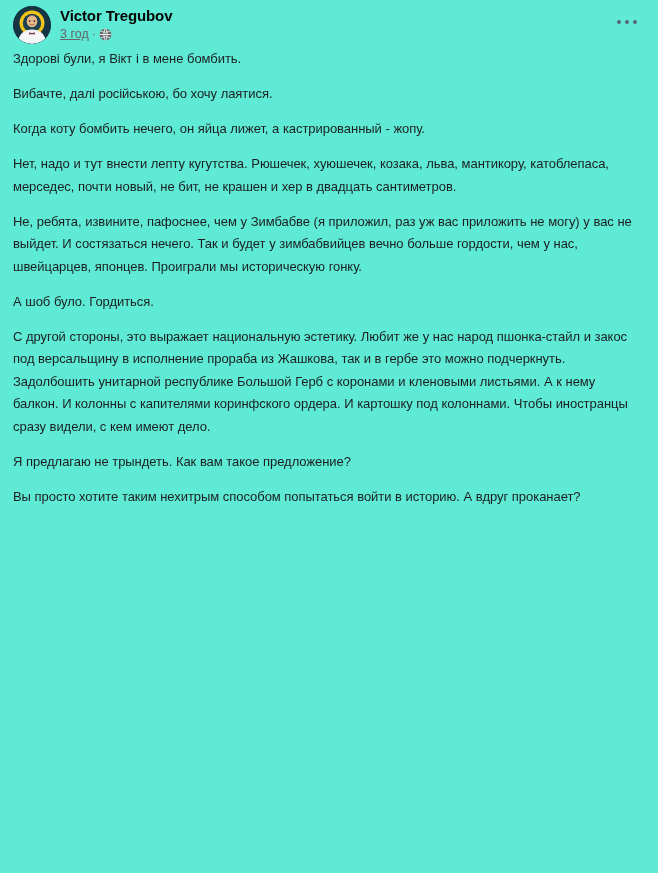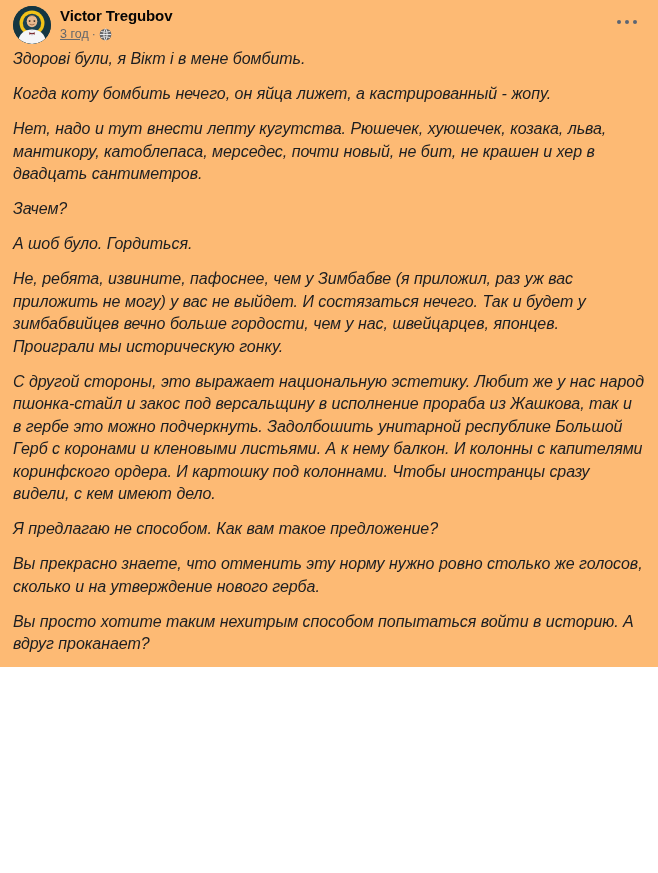--- a/index.html
+++ b/index.html
@@ -12,22 +12,22 @@
   }
 
   body {
     font-family: "Liberation Sans", sans-serif;
     color: #1c1e21;
     -webkit-font-smoothing: antialiased;
   }
 
   .post {
     width: 658px;
-    height: 667px;
-    background: #fdba74;
+    height: 873px;
+    background: #5eead4;
     position: relative;
   }
 
   
   .post-header {
     display: flex;
     align-items: flex-start;
     padding: 5px 12px 0 13px;
     height: 46px;
     position: relative;
@@ -108,27 +108,26 @@
     background: #5b6573;
   }
 
   
   .post-body {
     padding: 0 14px 0 13px;
     margin-top: 2px;
   }
 
   .post-body p {
-    font-size: 16px;
+    font-size: 13px;
     line-height: 22.5px;
     color: #1c1e21;
     margin: 0 0 12.5px 0;
     letter-spacing: -0.05px;
     word-spacing: 0.1px;
-    font-style: italic;
   }
 
   .post-body p:last-child { margin-bottom: 0; }
 </style>
 </head>
 <body>
 
 <div class="post">
 
   <div class="post-header">
@@ -178,25 +177,24 @@
 
     <div class="menu-button">
       <span class="dot"></span>
       <span class="dot"></span>
       <span class="dot"></span>
     </div>
   </div>
 
   <div class="post-body">
     <p>Здорові були, я Вікт і в мене бомбить.</p>
+    <p>Вибачте, далі російською, бо хочу лаятися.</p>
     <p>Когда коту бомбить нечего, он яйца лижет, а кастрированный - жопу.</p>
     <p>Нет, надо и тут внести лепту кугутства. Рюшечек, хуюшечек, козака, льва, мантикору, катоблепаса, мерседес, почти новый, не бит, не крашен и хер в двадцать сантиметров.</p>
-    <p>Зачем?</p>
+    <p>Не, ребята, извините, пафоснее, чем у Зимбабве (я приложил, раз уж вас приложить не могу) у вас не выйдет. И состязаться нечего. Так и будет у зимбабвийцев вечно больше гордости, чем у нас, швейцарцев, японцев. Проиграли мы историческую гонку.</p>
     <p>А шоб було. Гордиться.</p>
-    <p>Не, ребята, извините, пафоснее, чем у Зимбабве (я приложил, раз уж вас приложить не могу) у вас не выйдет. И состязаться нечего. Так и будет у зимбабвийцев вечно больше гордости, чем у нас, швейцарцев, японцев. Проиграли мы историческую гонку.</p>
     <p>С другой стороны, это выражает национальную эстетику. Любит же у нас народ пшонка-стайл и закос под версальщину в исполнение прораба из Жашкова, так и в гербе это можно подчеркнуть. Задолбошить унитарной республике Большой Герб с коронами и кленовыми листьями. А к нему балкон. И колонны с капителями коринфского ордера. И картошку под колоннами. Чтобы иностранцы сразу видели, с кем имеют дело.</p>
-    <p>Я предлагаю не способом. Как вам такое предложение?</p>
-    <p>Вы прекрасно знаете, что отменить эту норму нужно ровно столько же голосов, сколько и на утверждение нового герба.</p>
+    <p>Я предлагаю не трындеть. Как вам такое предложение?</p>
     <p>Вы просто хотите таким нехитрым способом попытаться войти в историю. А вдруг проканает?</p>
 
   </div>
 
 </div>
 
 </body></html>

